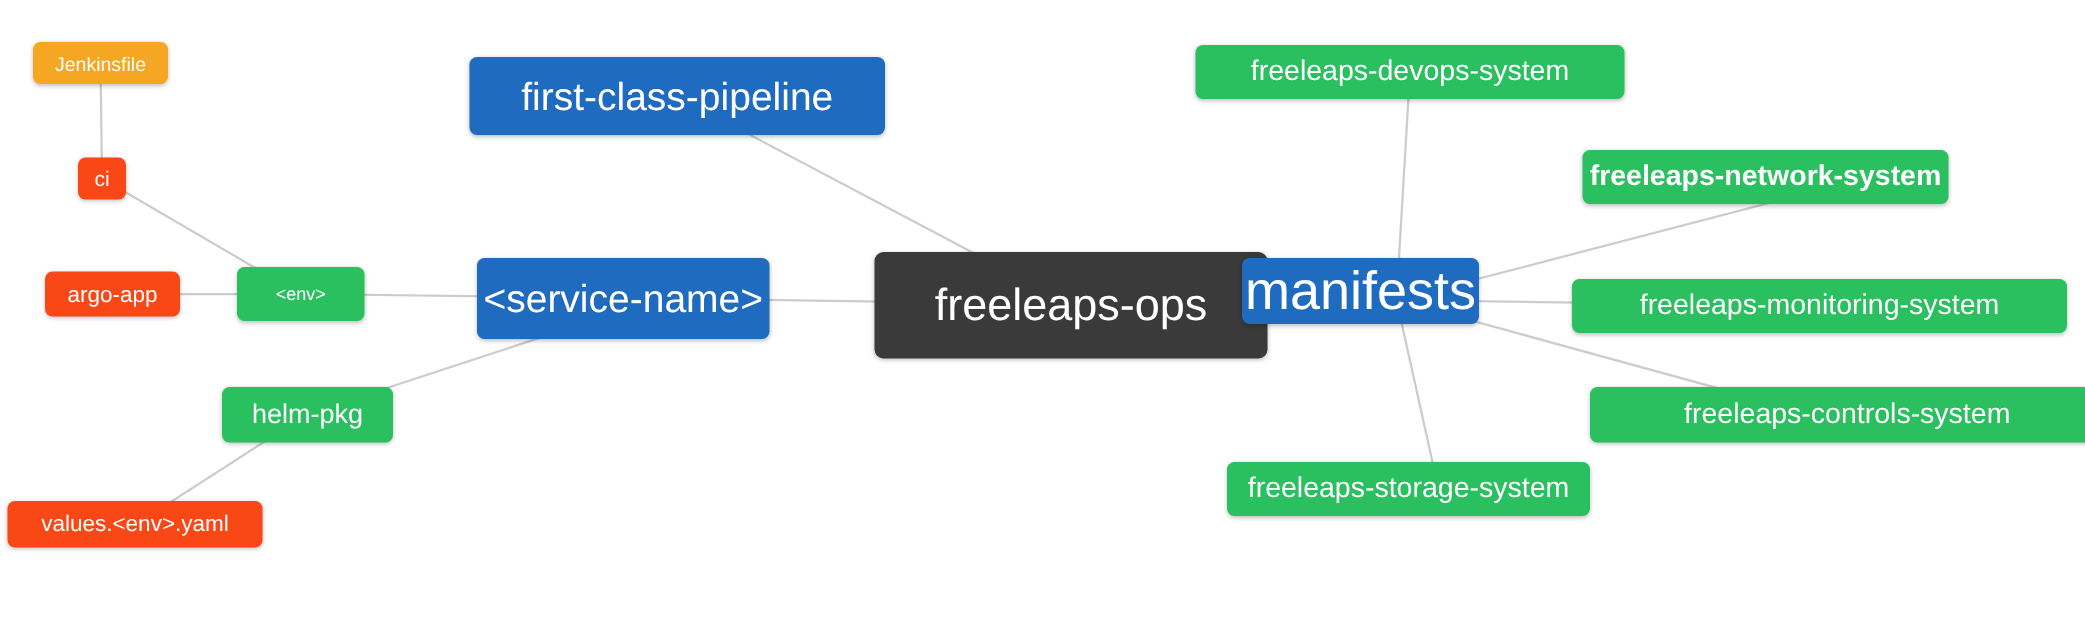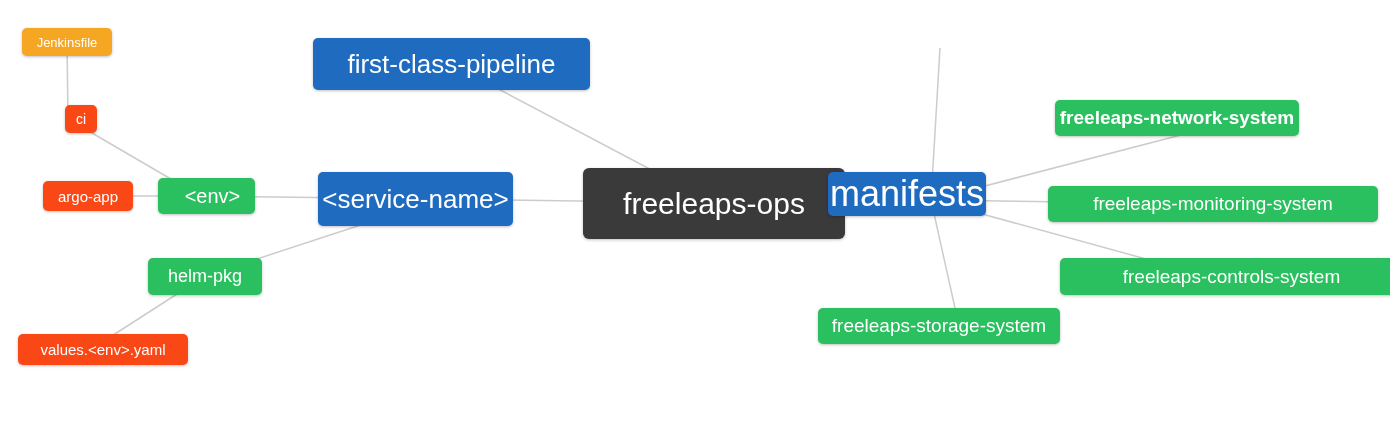--- a/index.html
+++ b/index.html
@@ -36,27 +36,27 @@
     color:#ffffff;
     border-radius:5px;
     white-space:nowrap;
     box-shadow:0 1px 3px rgba(0,0,0,0.25);
     cursor:pointer;
     user-select:none;
   }
   .blue{background:var(--blue);}
   .green{background:var(--green);}
   .orange{background:var(--orange);text-align:center;}
-  .red{background:var(--red);margin-left:13px;}
+  .red{background:var(--red);}
   .dark{background:var(--dark);}
 
   #n-jenkinsfile{left:22px;top:28px;width:90px;height:28px;font-size:13px;}
   #n-ci{left:52px;top:105px;width:32px;height:28px;font-size:14px;}
   #n-argo-app{left:30px;top:181px;width:90px;height:30px;font-size:15px;}
-  #n-env{left:158px;top:178px;width:85px;height:36px;font-size:20px;padding-left:12px;}
+  #n-env{left:158px;top:178px;width:85px;height:36px;font-size:12px;}
   #n-helm-pkg{left:148px;top:258px;width:114px;height:37px;font-size:18px;}
   #n-values{left:5px;top:334px;width:170px;height:31px;font-size:15px;}
   #n-first-class-pipeline{left:313px;top:38px;width:277px;height:52px;font-size:26px;}
   #n-service-name{left:318px;top:172px;width:195px;height:54px;font-size:26px;}
   #n-freeleaps-ops{left:583px;top:168px;width:262px;height:71px;font-size:30px;border-radius:6px;}
   #n-manifests{left:828px;top:172px;width:158px;height:44px;font-size:36px;}
   #n-devops{left:797px;top:30px;width:286px;height:36px;font-size:19px;}
   #n-network{left:1055px;top:100px;width:244px;height:36px;font-size:19px;font-weight:bold;}
   #n-monitoring{left:1048px;top:186px;width:330px;height:36px;font-size:19px;}
   #n-controls{left:1060px;top:258px;width:343px;height:37px;font-size:19px;}
@@ -89,18 +89,19 @@
   <div class="node red" id="n-argo-app">argo-app</div>
   <div class="node green" id="n-env">&lt;env&gt;</div>
   <div class="node green" id="n-helm-pkg">helm-pkg</div>
   <div class="node red" id="n-values">values.&lt;env&gt;.yaml</div>
 
   <div class="node blue" id="n-first-class-pipeline">first-class-pipeline</div>
   <div class="node blue" id="n-service-name">&lt;service-name&gt;</div>
   <div class="node dark" id="n-freeleaps-ops">freeleaps-ops</div>
   <div class="node blue" id="n-manifests">manifests</div>
 
+  <div class="node green" id="n-devops">freeleaps-devops-system</div>
   <div class="node green" id="n-network">freeleaps-network-system</div>
   <div class="node green" id="n-monitoring">freeleaps-monitoring-system</div>
   <div class="node green" id="n-controls">freeleaps-controls-system</div>
   <div class="node green" id="n-storage">freeleaps-storage-system</div>
 
 </div>
 
 </body></html>

